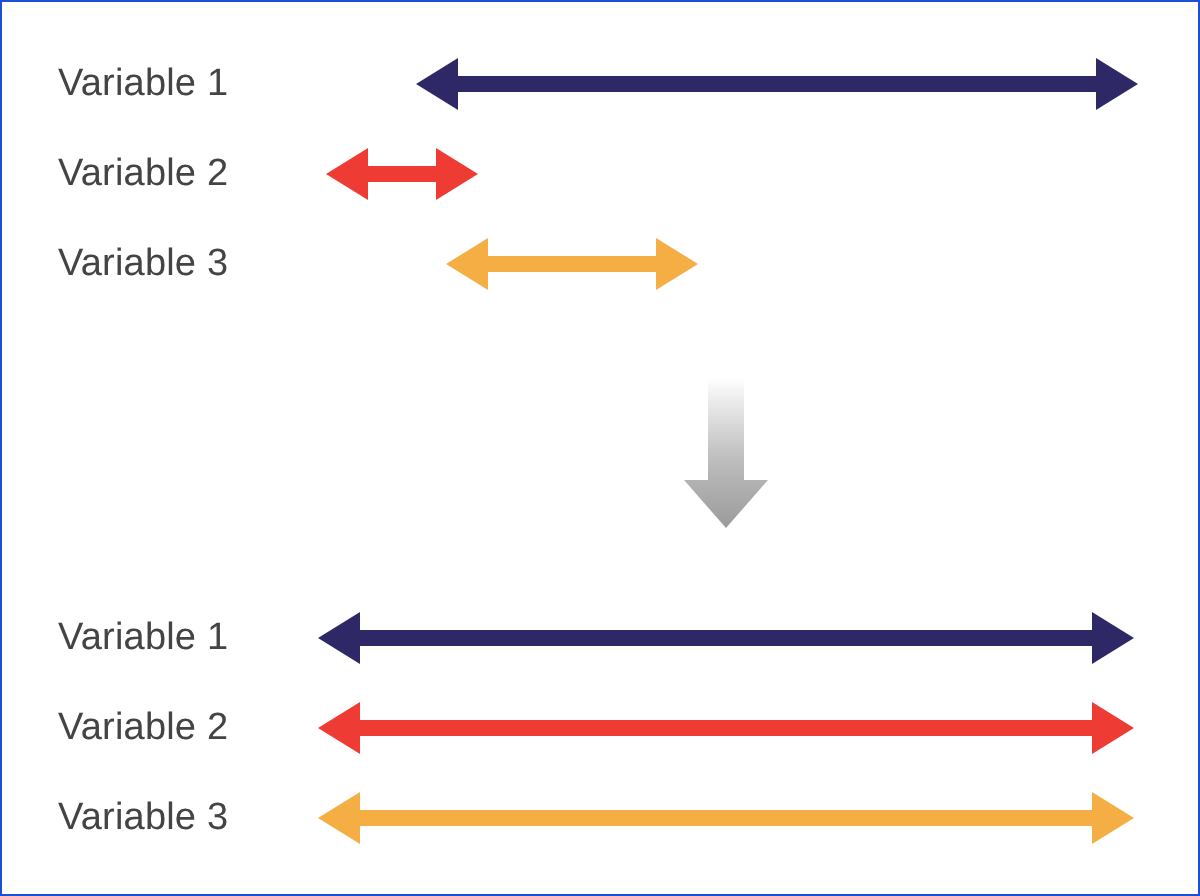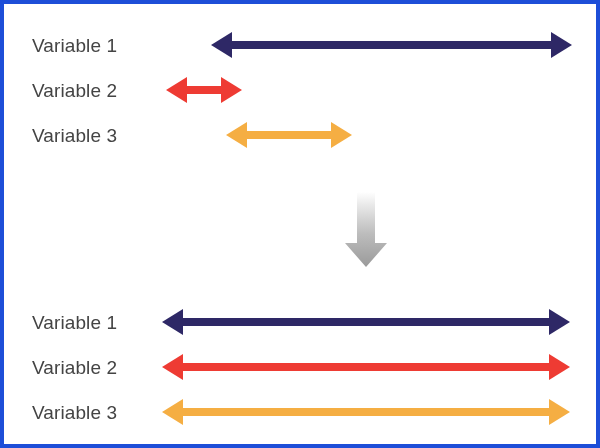--- a/index.html
+++ b/index.html
@@ -5,21 +5,21 @@
   html, body {
     margin: 0;
     padding: 0;
     background: #ffffff;
   }
   #canvas {
     position: relative;
     width: 600px;
     height: 448px;
     background: #ffffff;
-    border: 4px solid #1d4ed8;
+    border: 1px solid #1d4ed8;
     box-sizing: border-box;
     overflow: hidden;
     font-family: "Liberation Sans", sans-serif;
   }
   .var-label {
     position: absolute;
     font-family: "Liberation Sans", sans-serif;
     font-size: 19px;
     color: #444444;
     letter-spacing: 0.1px;

